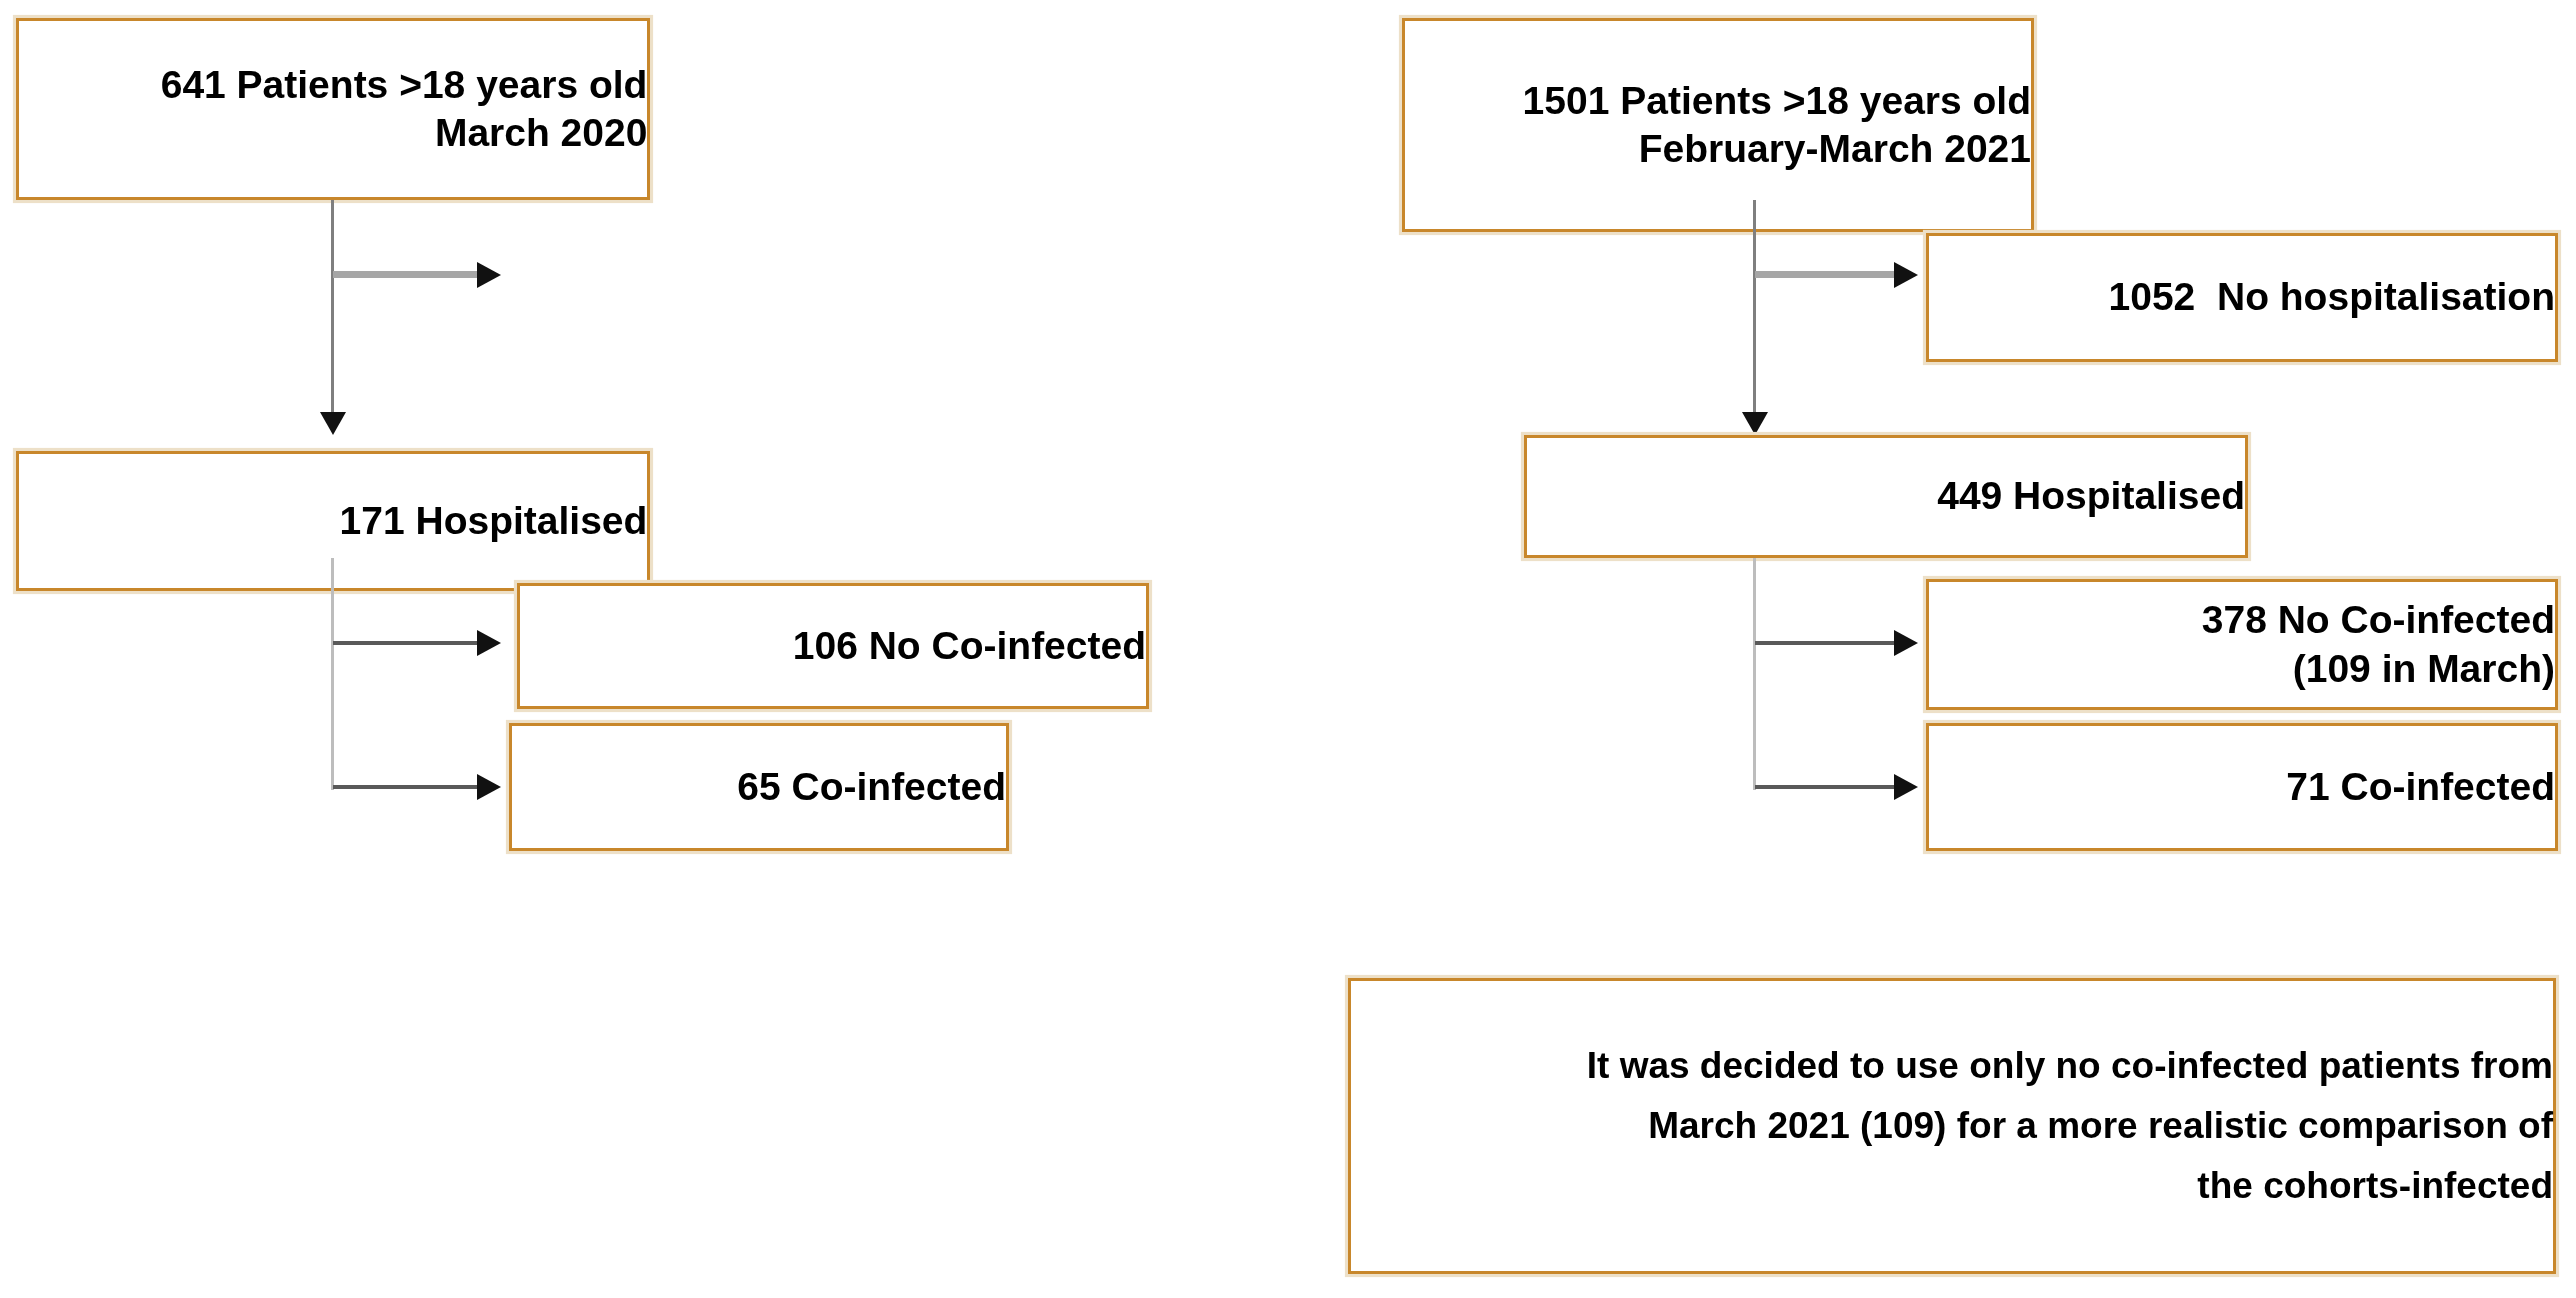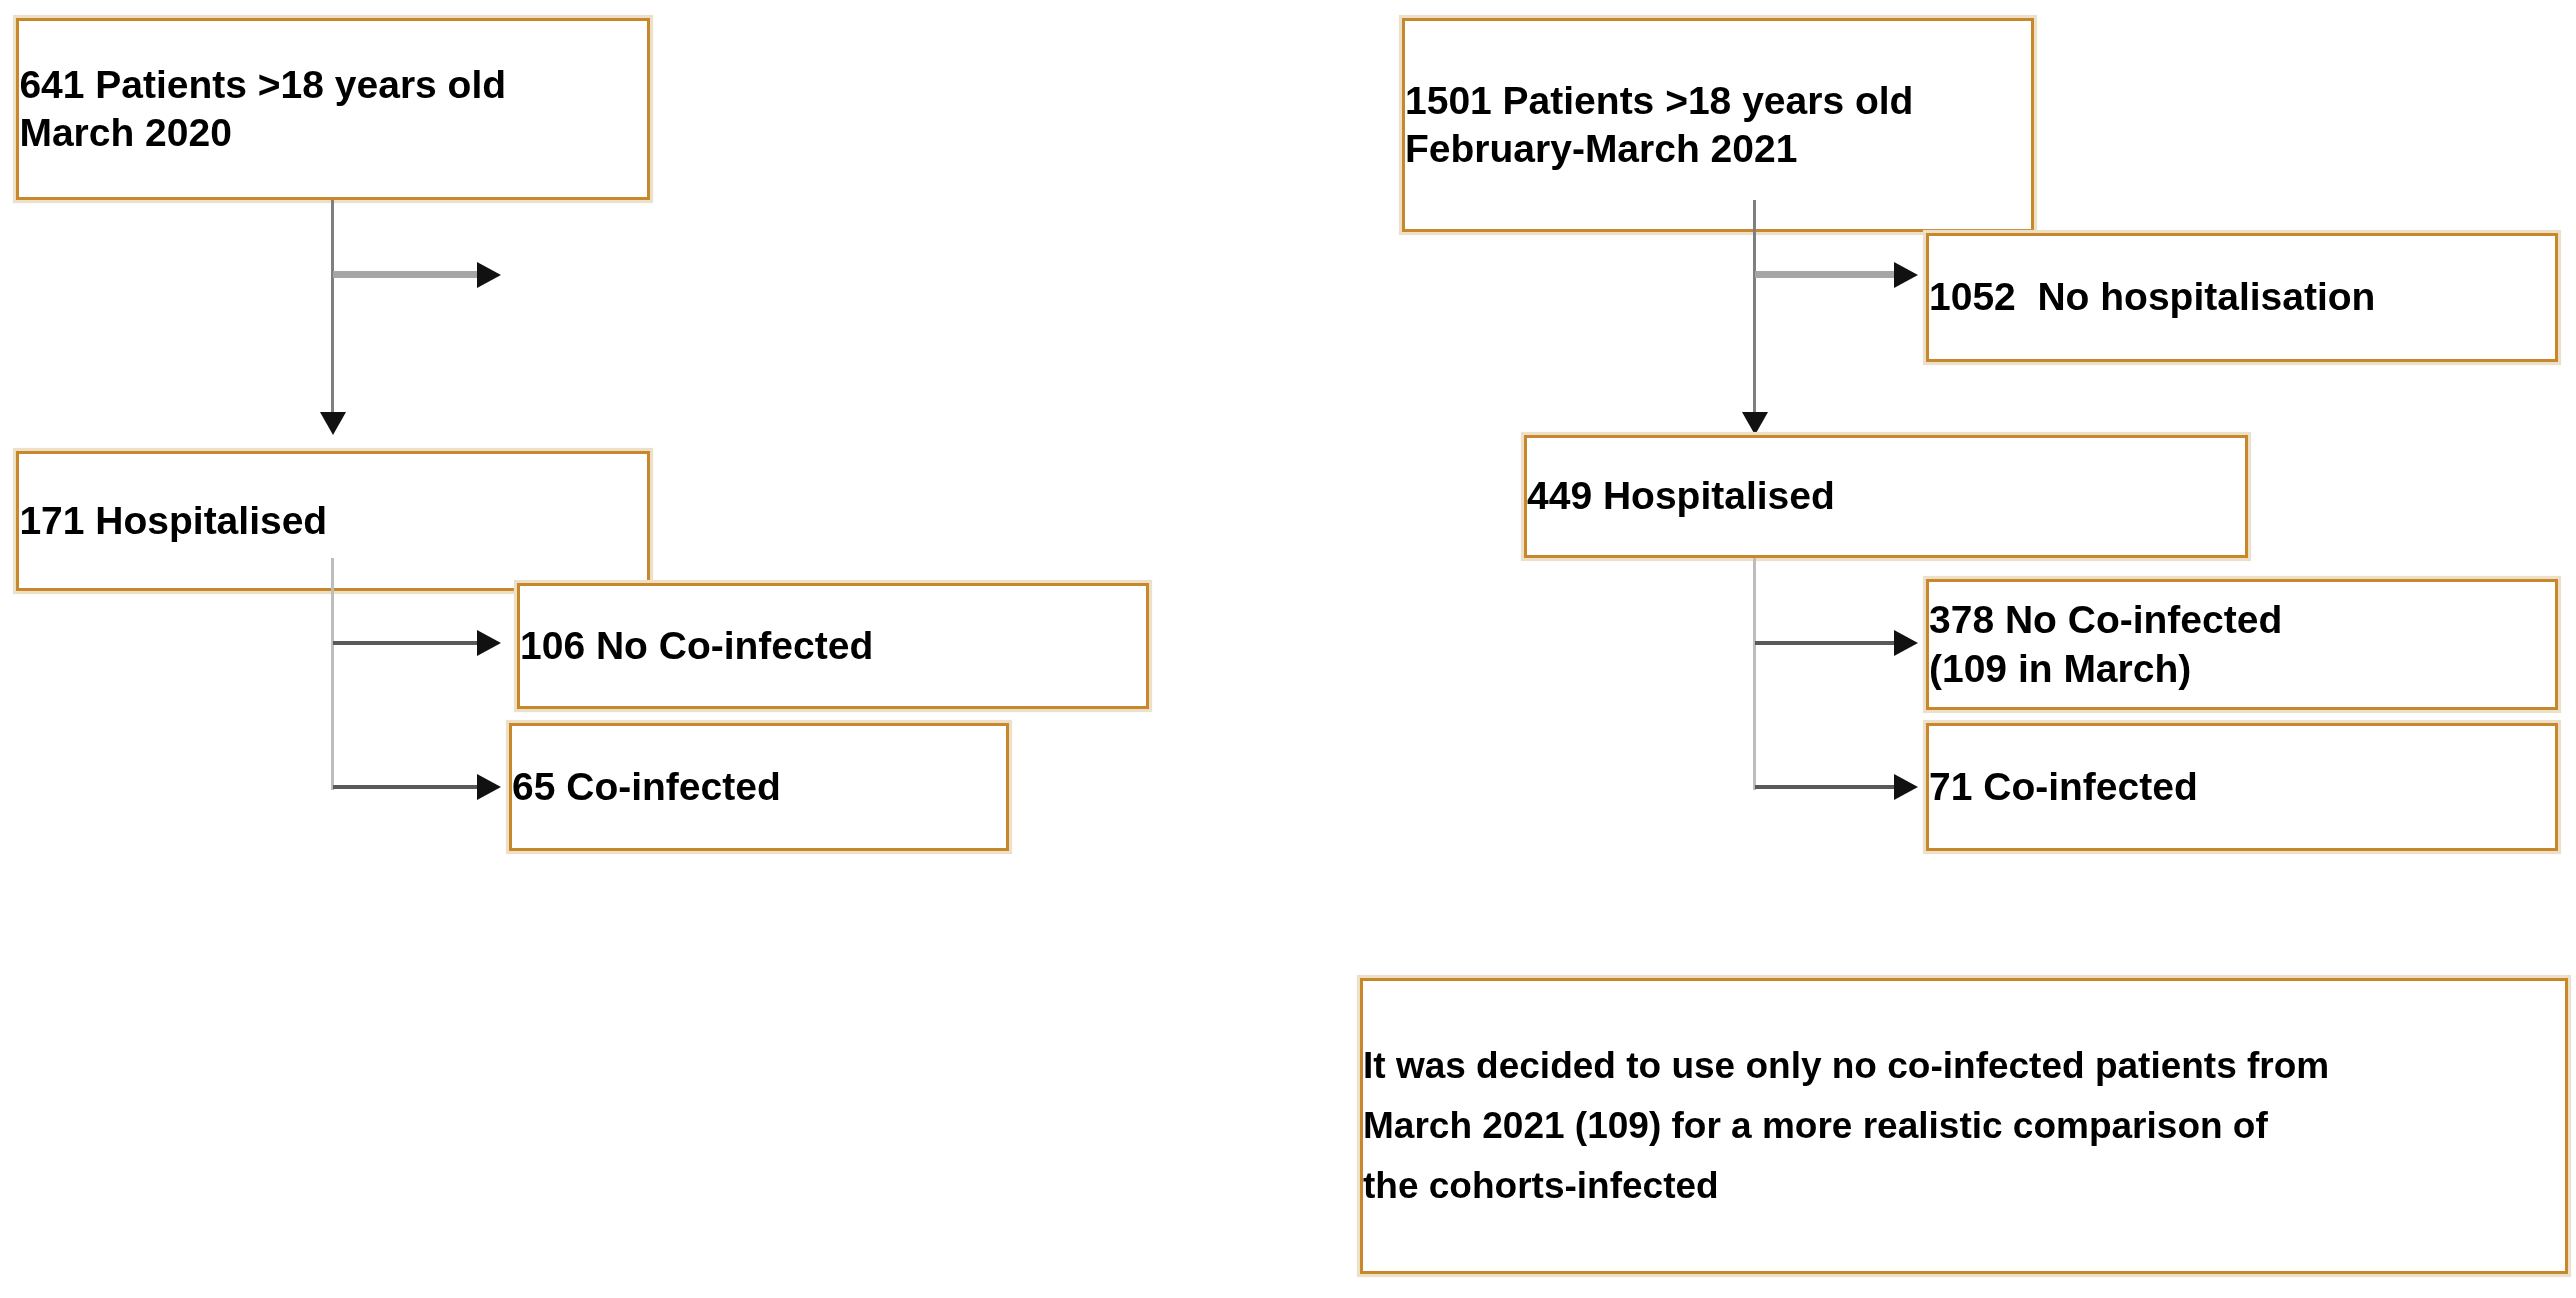--- a/index.html
+++ b/index.html
@@ -25,21 +25,21 @@
     overflow:hidden;
   }
   .box{
     position:absolute;
     box-sizing:border-box;
     background:#fff;
     border:3.9px solid var(--box-border);
     box-shadow:0 0 0 3.1px var(--box-halo);
     display:flex;
     flex-direction:column;
-    align-items:flex-start;
+    align-items:flex-end;
     justify-content:center;
     text-align:center;
     font-size:39px;
     line-height:1.24;
   }
   .box .line{white-space:pre;}
   .note{
     font-size:37px;
     line-height:1.62;
   }
@@ -123,20 +123,20 @@
     <div class="line">(109 in March)</div>
   </div>
 
   <div class="hline" style="left:1755px;top:785px;width:140px;height:3.9px;background:var(--branch-dark);"></div>
   <div class="arrow-right" style="left:1894px;top:774px;"></div>
 
   <div class="box" style="left:1926px;top:723px;width:632px;height:128px;">
     <div class="line">71 Co-infected</div>
   </div>
 
-  <div class="box note" style="left:1348px;top:978px;width:1208px;height:296px;margin-left:12px;">
+  <div class="box note" style="left:1348px;top:978px;width:1208px;height:296px;">
     <div class="line">It was decided to use only no co-infected patients from</div>
     <div class="line">March 2021 (109) for a more realistic comparison of</div>
     <div class="line">the cohorts-infected</div>
   </div>
 
 </div>
 
 
 </body></html>

